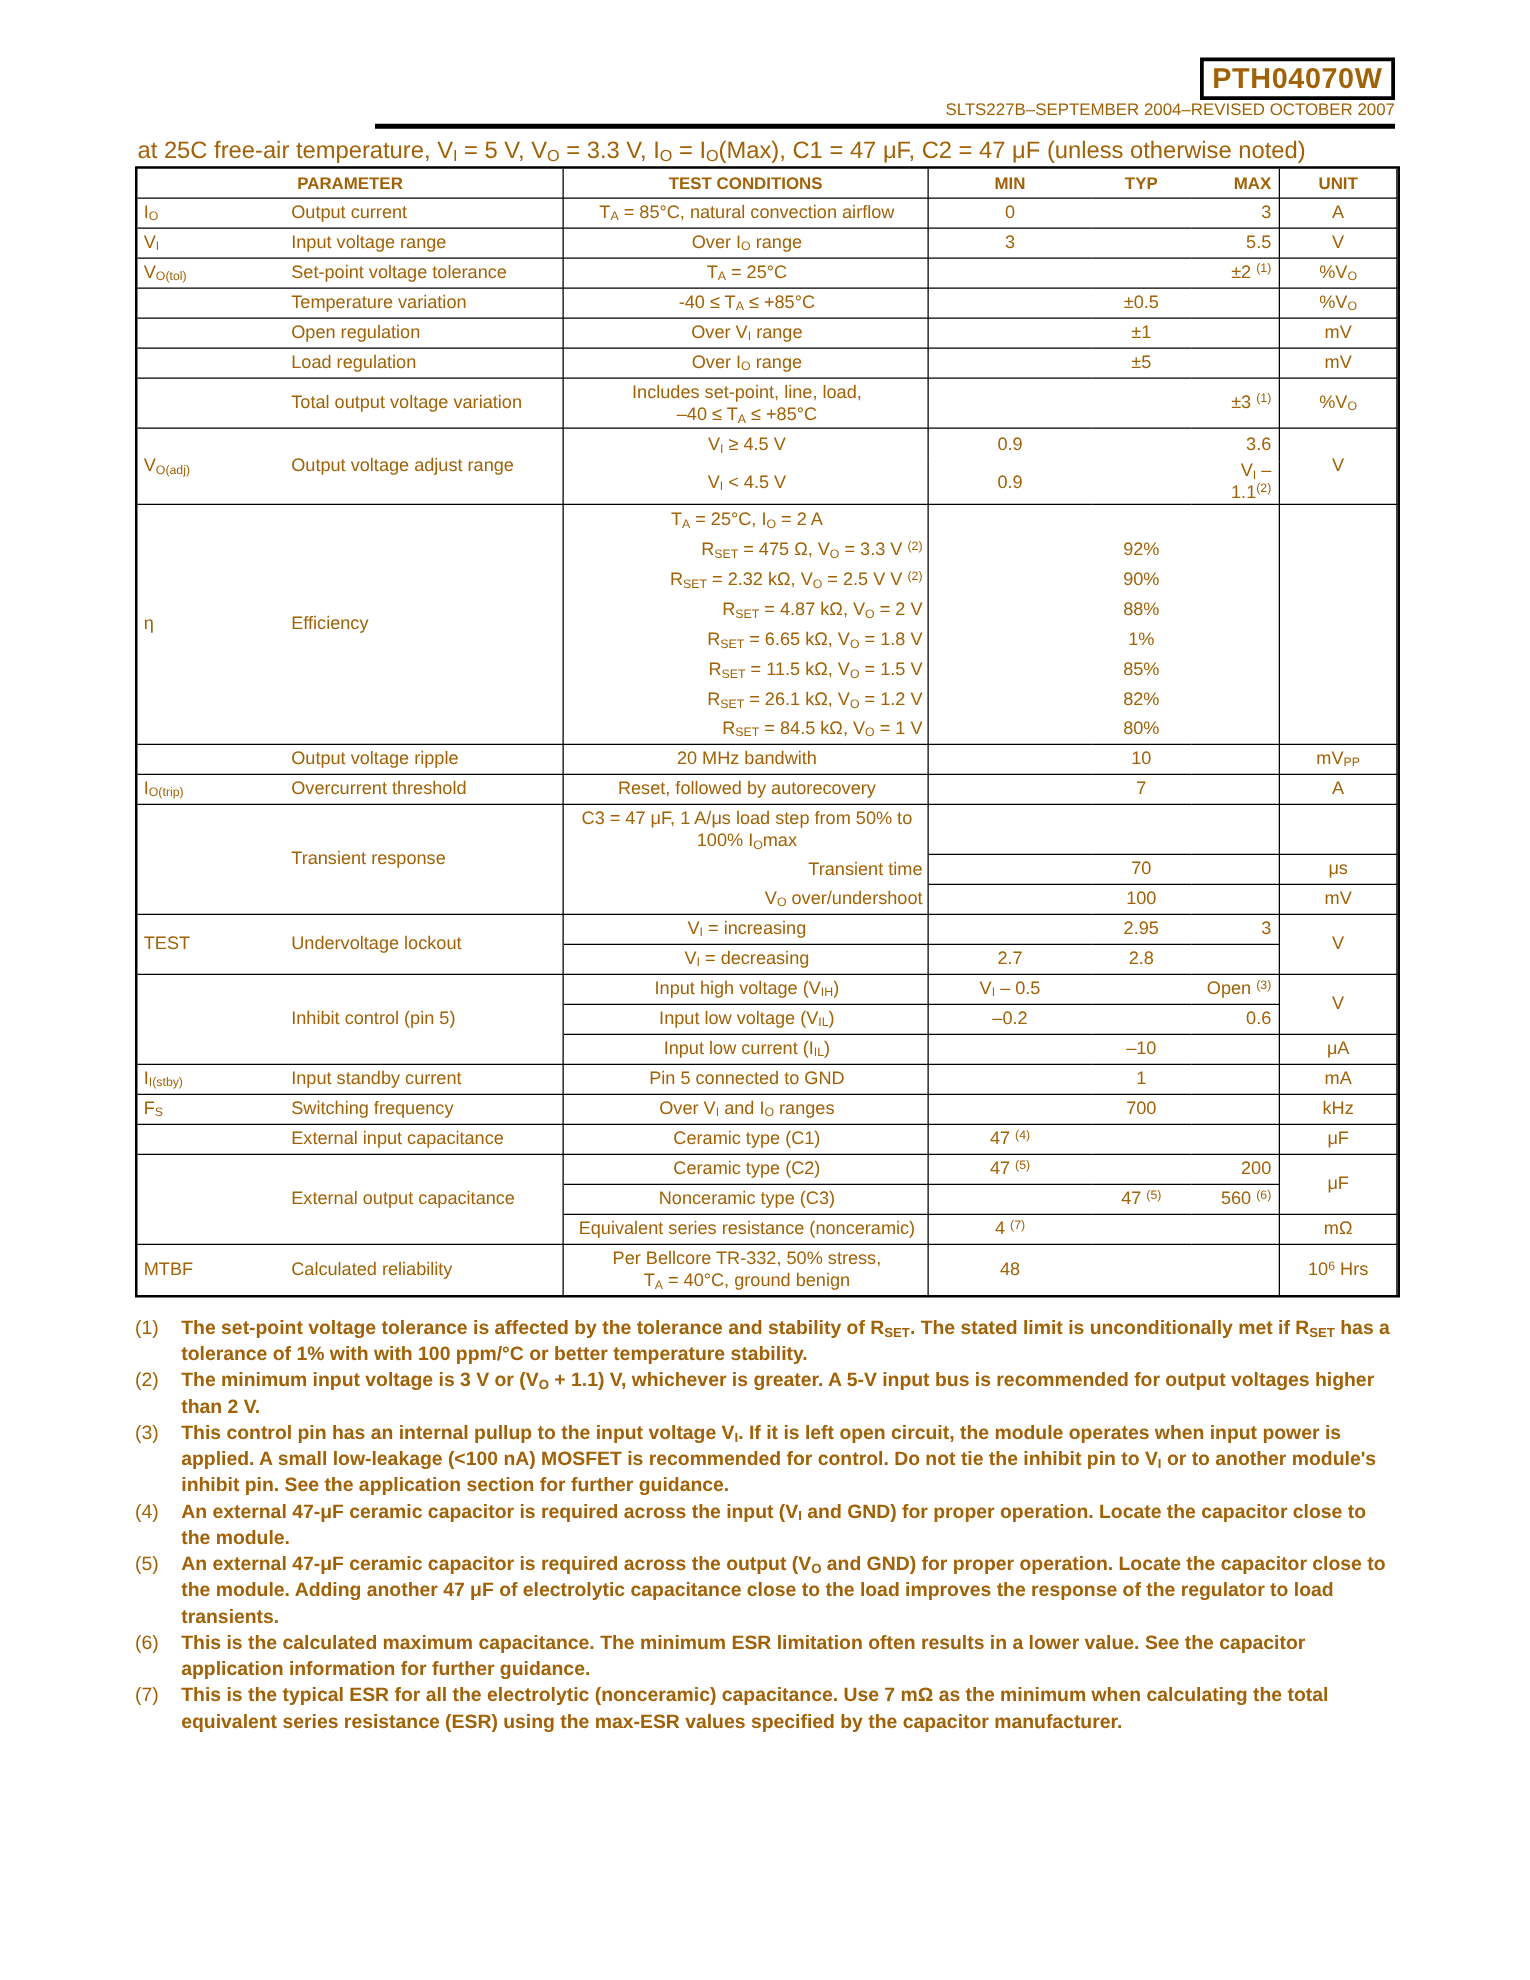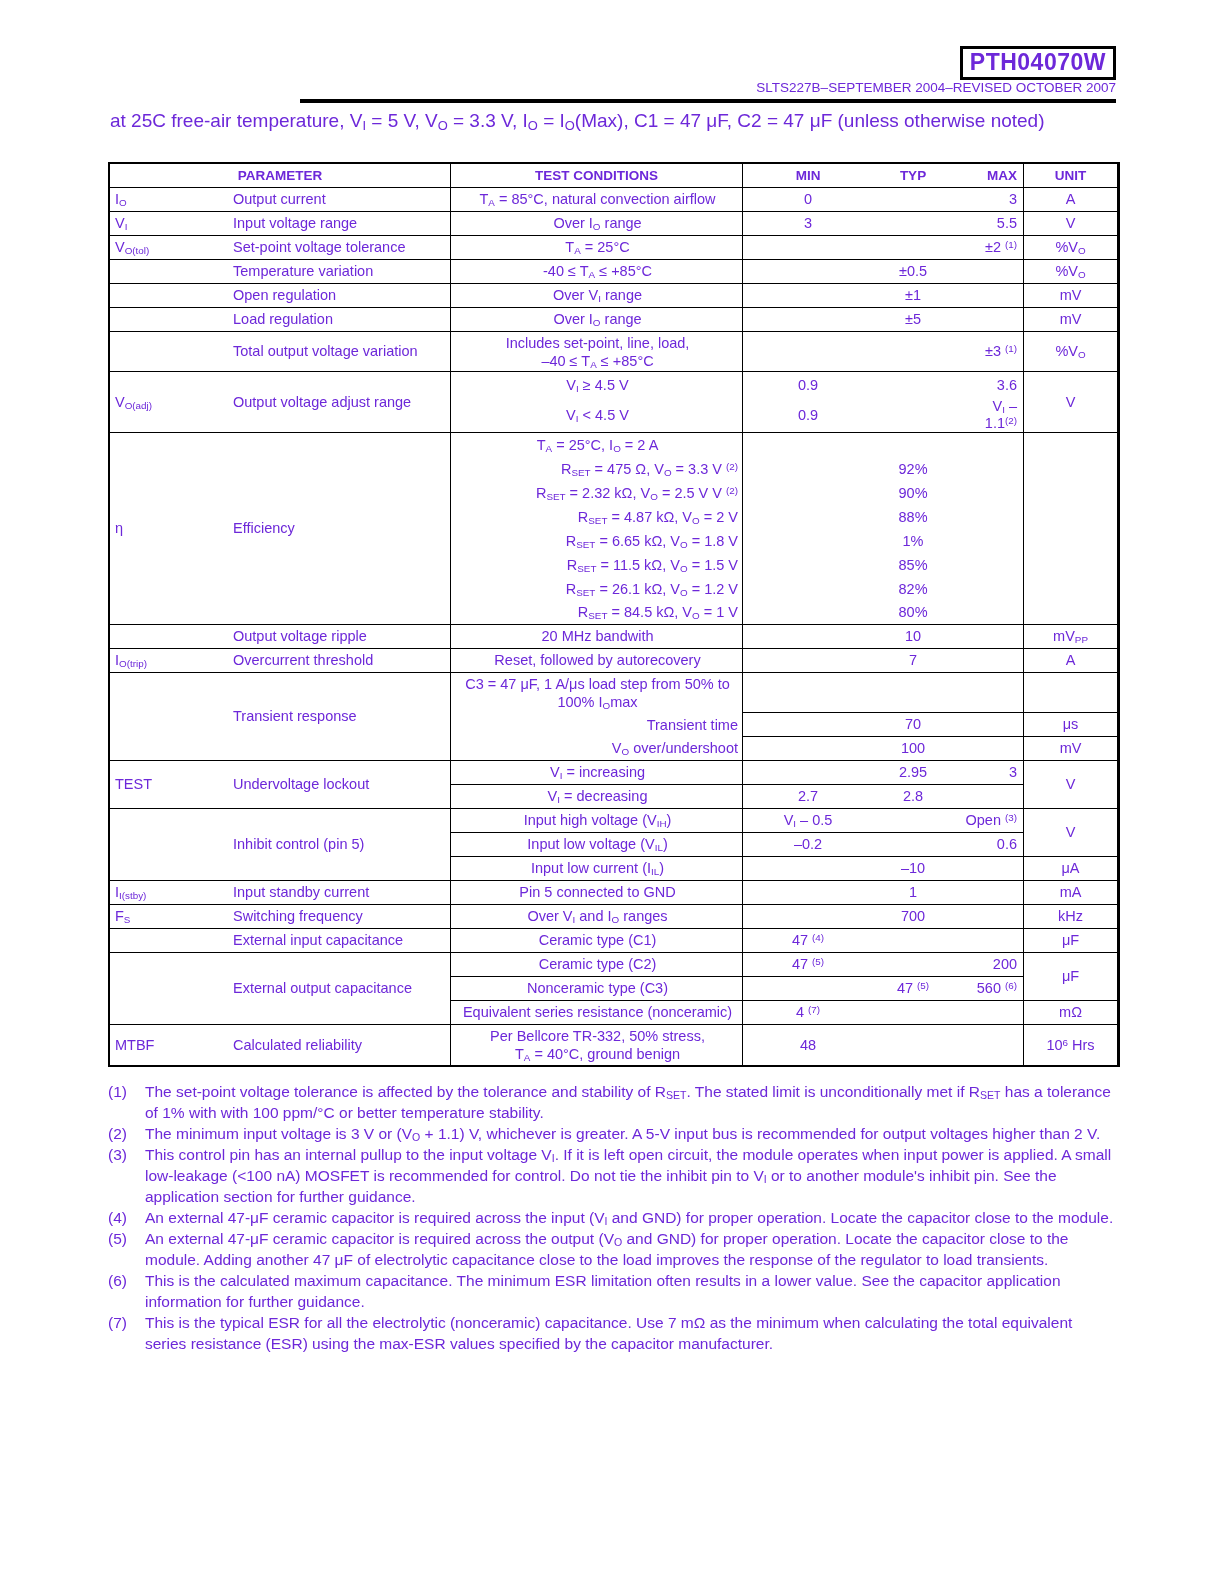--- a/index.html
+++ b/index.html
@@ -1,36 +1,36 @@
 <!DOCTYPE html>
 <html><head>
 <meta charset="utf-8">
 <style>
   html,body { margin:0; padding:0; background:#e8e8e8; }
   .page {
     width:1224px; height:1584px; margin:0 auto; background:#ffffff;
-    font-family:"Liberation Sans", sans-serif; color:#6d28d9; position:relative;
+    font-family:"Liberation Sans", sans-serif; color:#a16207; position:relative;
     overflow:hidden;
   }
   .content { padding:0 108px; }
 
   .part-row { display:flex; justify-content:flex-end; padding-top:46px; }
   .part-box {
     border:3px solid #000; font-size:23px; font-weight:bold;
     padding:1px 7px 2px 7px; letter-spacing:0.5px; line-height:1.1;
   }
   .doc-ref { text-align:right; font-size:13.5px; }
   .rule { height:4px; background:#000; margin-top:4px; margin-left:192px; }
 
   .section-title { font-size:20px; font-weight:bold; margin:25px 0 0 2px; letter-spacing:0.2px; }
   .subtitle { font-size:19px; margin:7px 0 0 2px; }
 
   table.ec {
     border-collapse:separate; border-spacing:0; table-layout:fixed;
-    width:1008px; margin-top:30px; border:2px solid #000;
+    width:1008px; margin-top:1px; border:2px solid #000;
   }
   .ec td, .ec th {
     box-sizing:border-box; border-right:1px solid #000; border-bottom:1px solid #000;
     font-size:14.5px; line-height:17px; padding:0 6px; height:24px;
     vertical-align:middle; overflow:hidden; font-weight:normal;
   }
   .ec th { font-weight:bold; text-align:center; font-size:13.5px; }
   .ec .nr { border-right:none; }
   .ec .nb { border-bottom:none; }
   .ec .sym  { padding-left:5px; }
@@ -45,21 +45,21 @@
   .ec .h26 { height:26px; }
   .ec .h23 { height:23px; }
   .ec .h40 { height:40px; line-height:18px; }
 
   sub { font-size:68%; vertical-align:-0.22em; line-height:0; }
   sup { font-size:68%; vertical-align:0.42em; line-height:0; }
 
   .footnotes { margin-top:14px; font-size:15.5px; line-height:21px; }
   .fn { display:flex; }
   .fn-num { width:37px; flex:0 0 37px; }
-  .fn-text { flex:1; }
+  .fn-text { flex:1;font-weight:bold; }
 </style>
 </head>
 <body>
 
 <div class="page">
   <div class="content">
 
     <div class="part-row">
       <div class="part-box">PTH04070W</div>
     </div>

